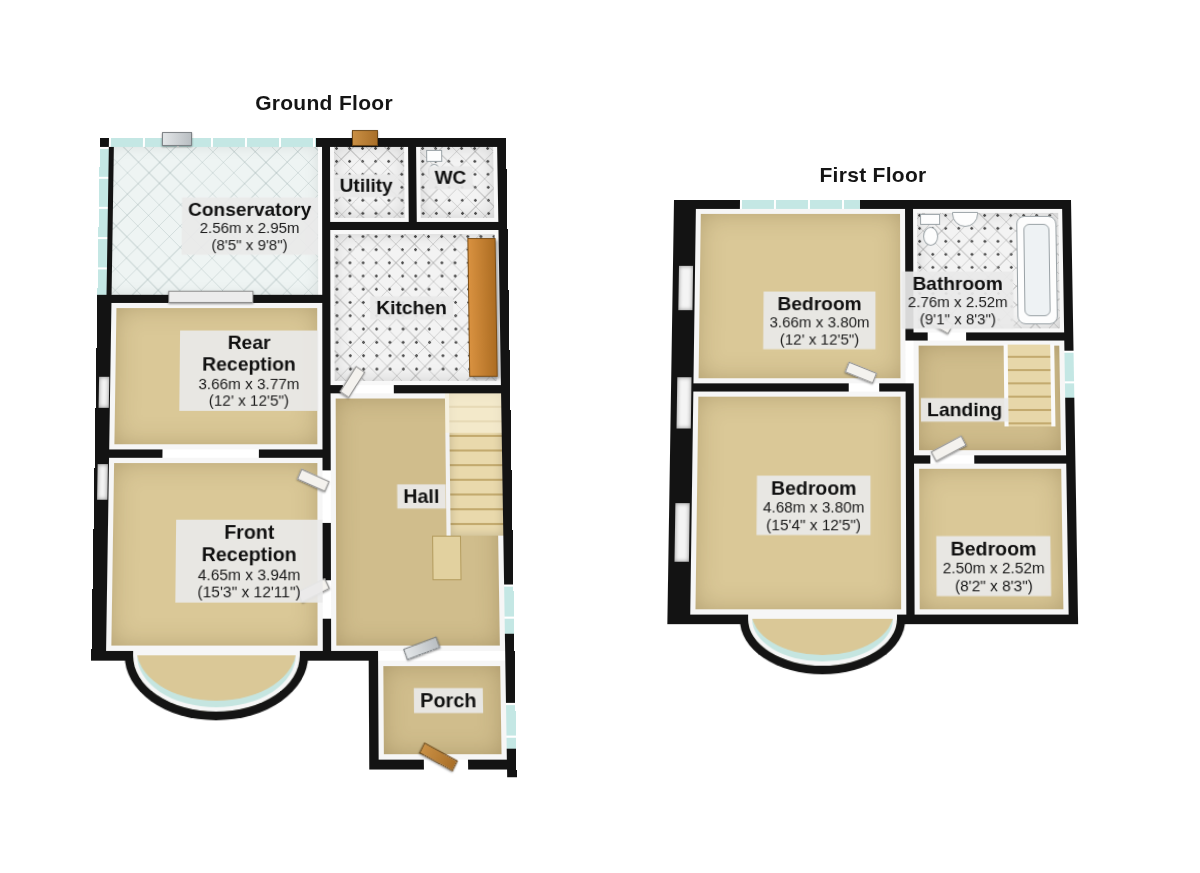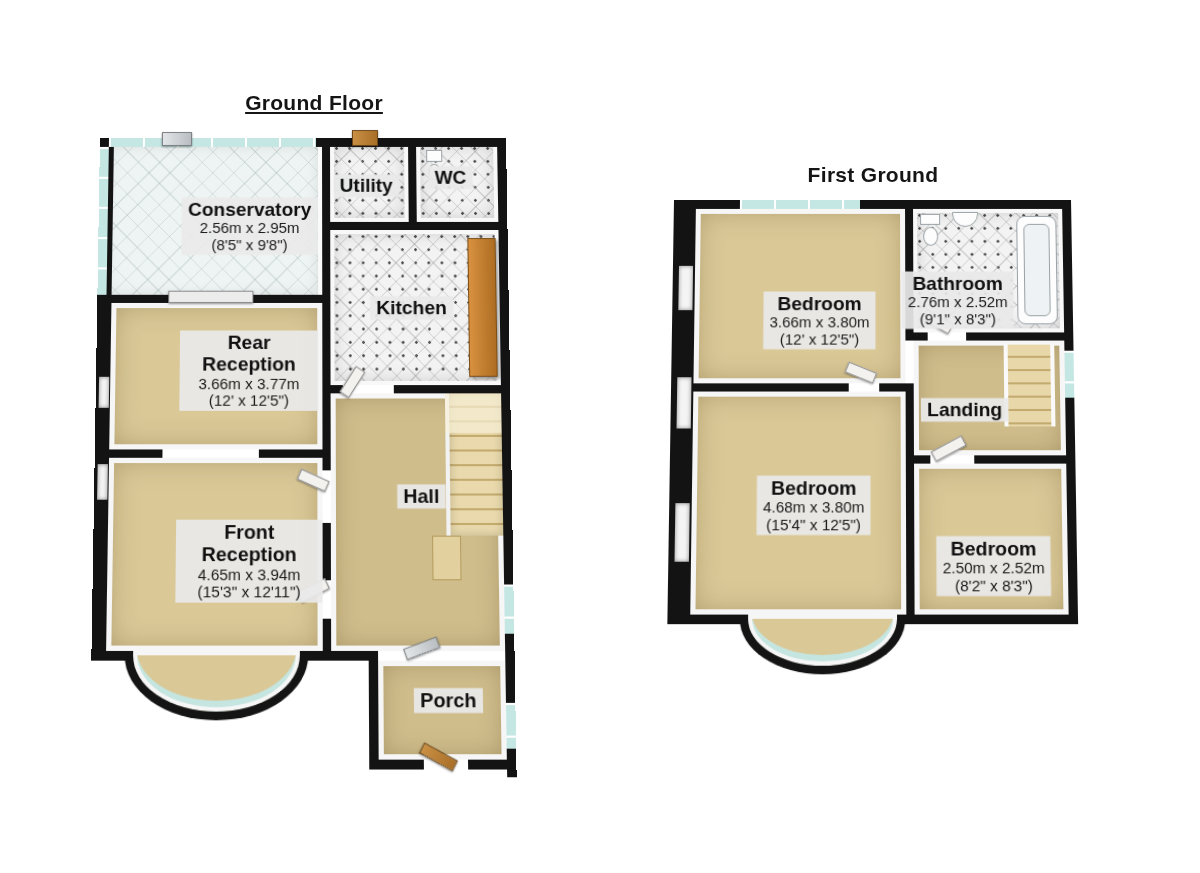--- a/index.html
+++ b/index.html
@@ -47,22 +47,22 @@
           padding:1px 6px;text-align:center;line-height:1.12;white-space:nowrap;z-index:6;}
   .rlabel .nm{position:static;font-weight:bold;font-size:19px;color:#101010;}
   .rlabel .dm{position:static;font-size:15px;color:#1b1b1b;}
   .rlabel .dm:empty{display:none;}
 </style>
 </head>
 <body>
 
 <div class="canvas">
 
-  <div class="floor-title" style="left:314px;top:91px;text-decoration:underline;">Ground Floor</div>
-  <div class="floor-title" style="left:873px;top:163px;">First Ground</div>
+  <div class="floor-title" style="left:324px;top:91px;">Ground Floor</div>
+  <div class="floor-title" style="left:873px;top:163px;">First Floor</div>
 
   <div class="plan" style="left:100px;top:138px;width:406px;height:614px;">
 
     <div class="cons" style="left:4px;top:4px;width:218px;height:156px;"></div>
     <div class="tile" style="left:230px;top:4px;width:78px;height:80px;"></div>
     <div class="tile" style="left:316px;top:4px;width:81px;height:80px;"></div>
     <div class="tile" style="left:230px;top:92px;width:167px;height:152px;"></div>
     <div class="tan" style="left:14px;top:164px;width:208px;height:142px;"></div>
     <div class="tan2" style="left:230px;top:252px;width:167px;height:244px;"></div>
     <div class="tan" style="left:14px;top:314px;width:208px;height:182px;"></div>

